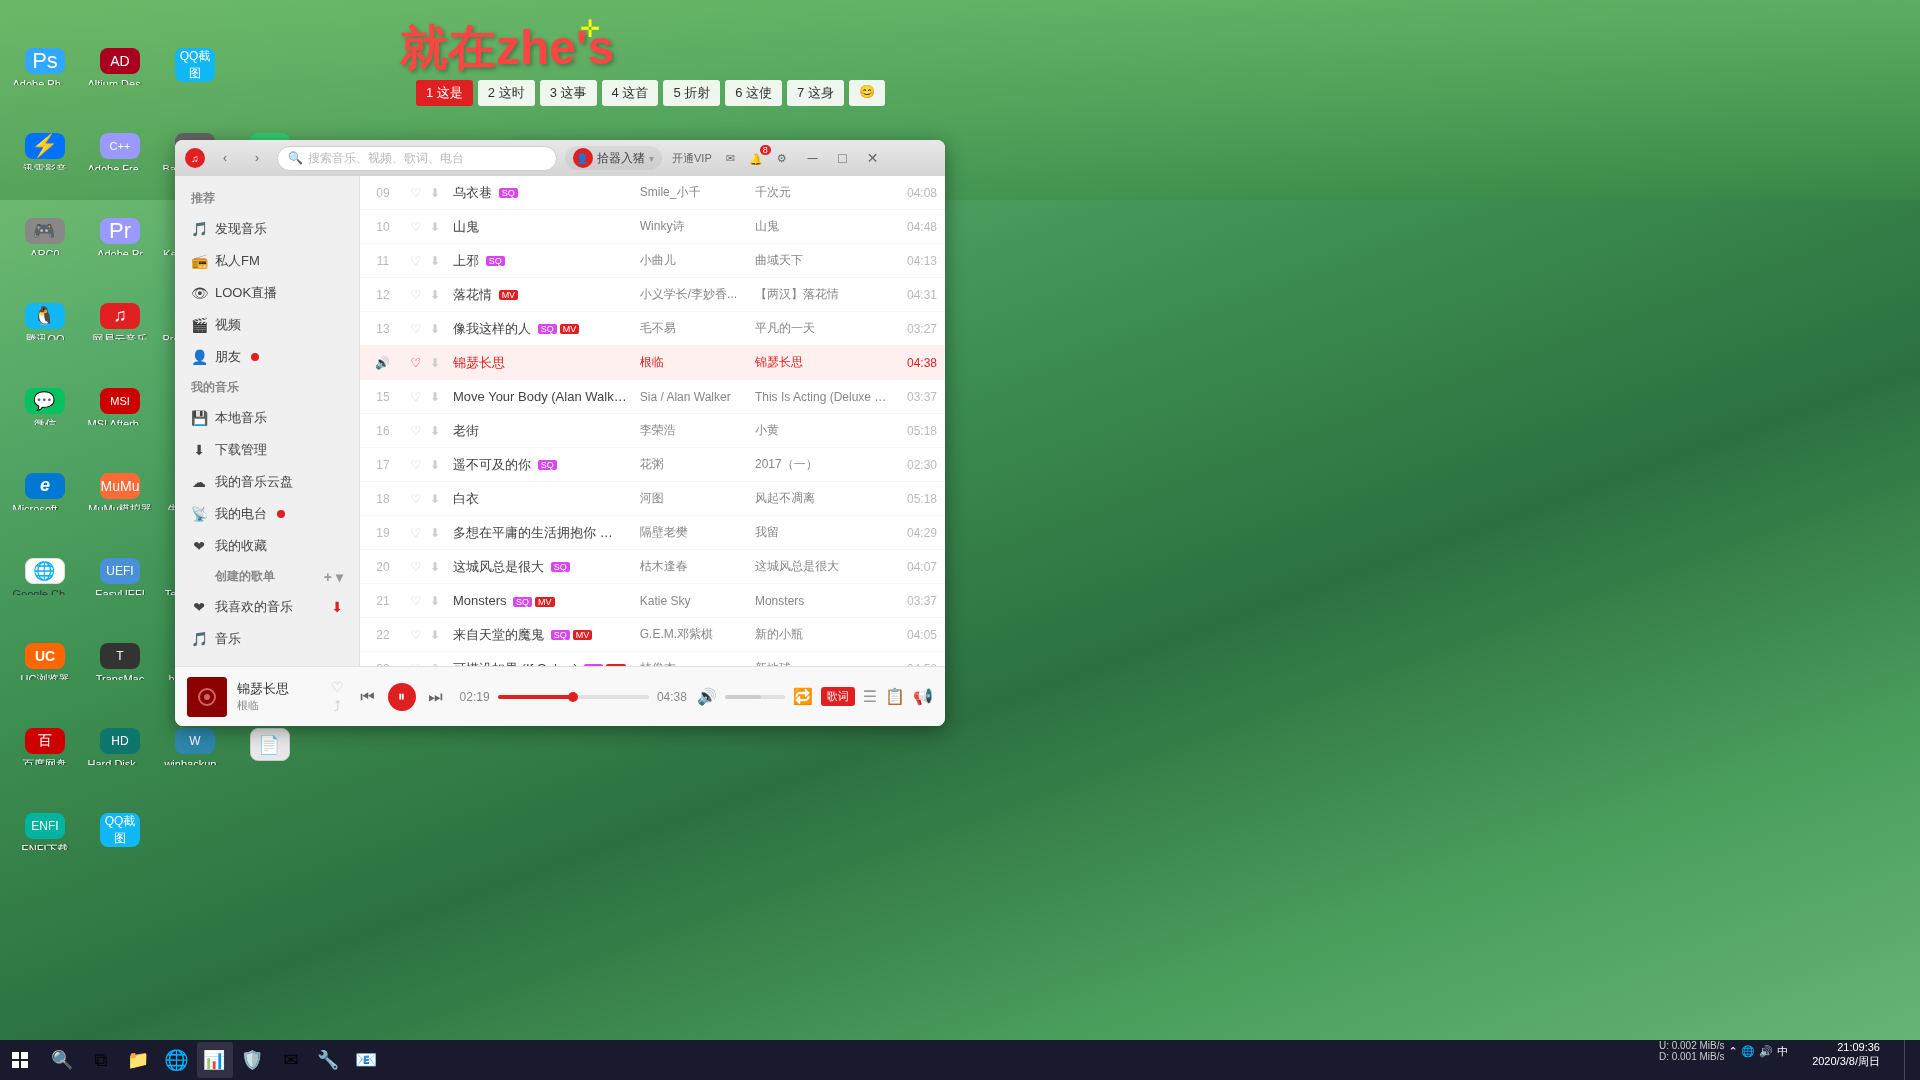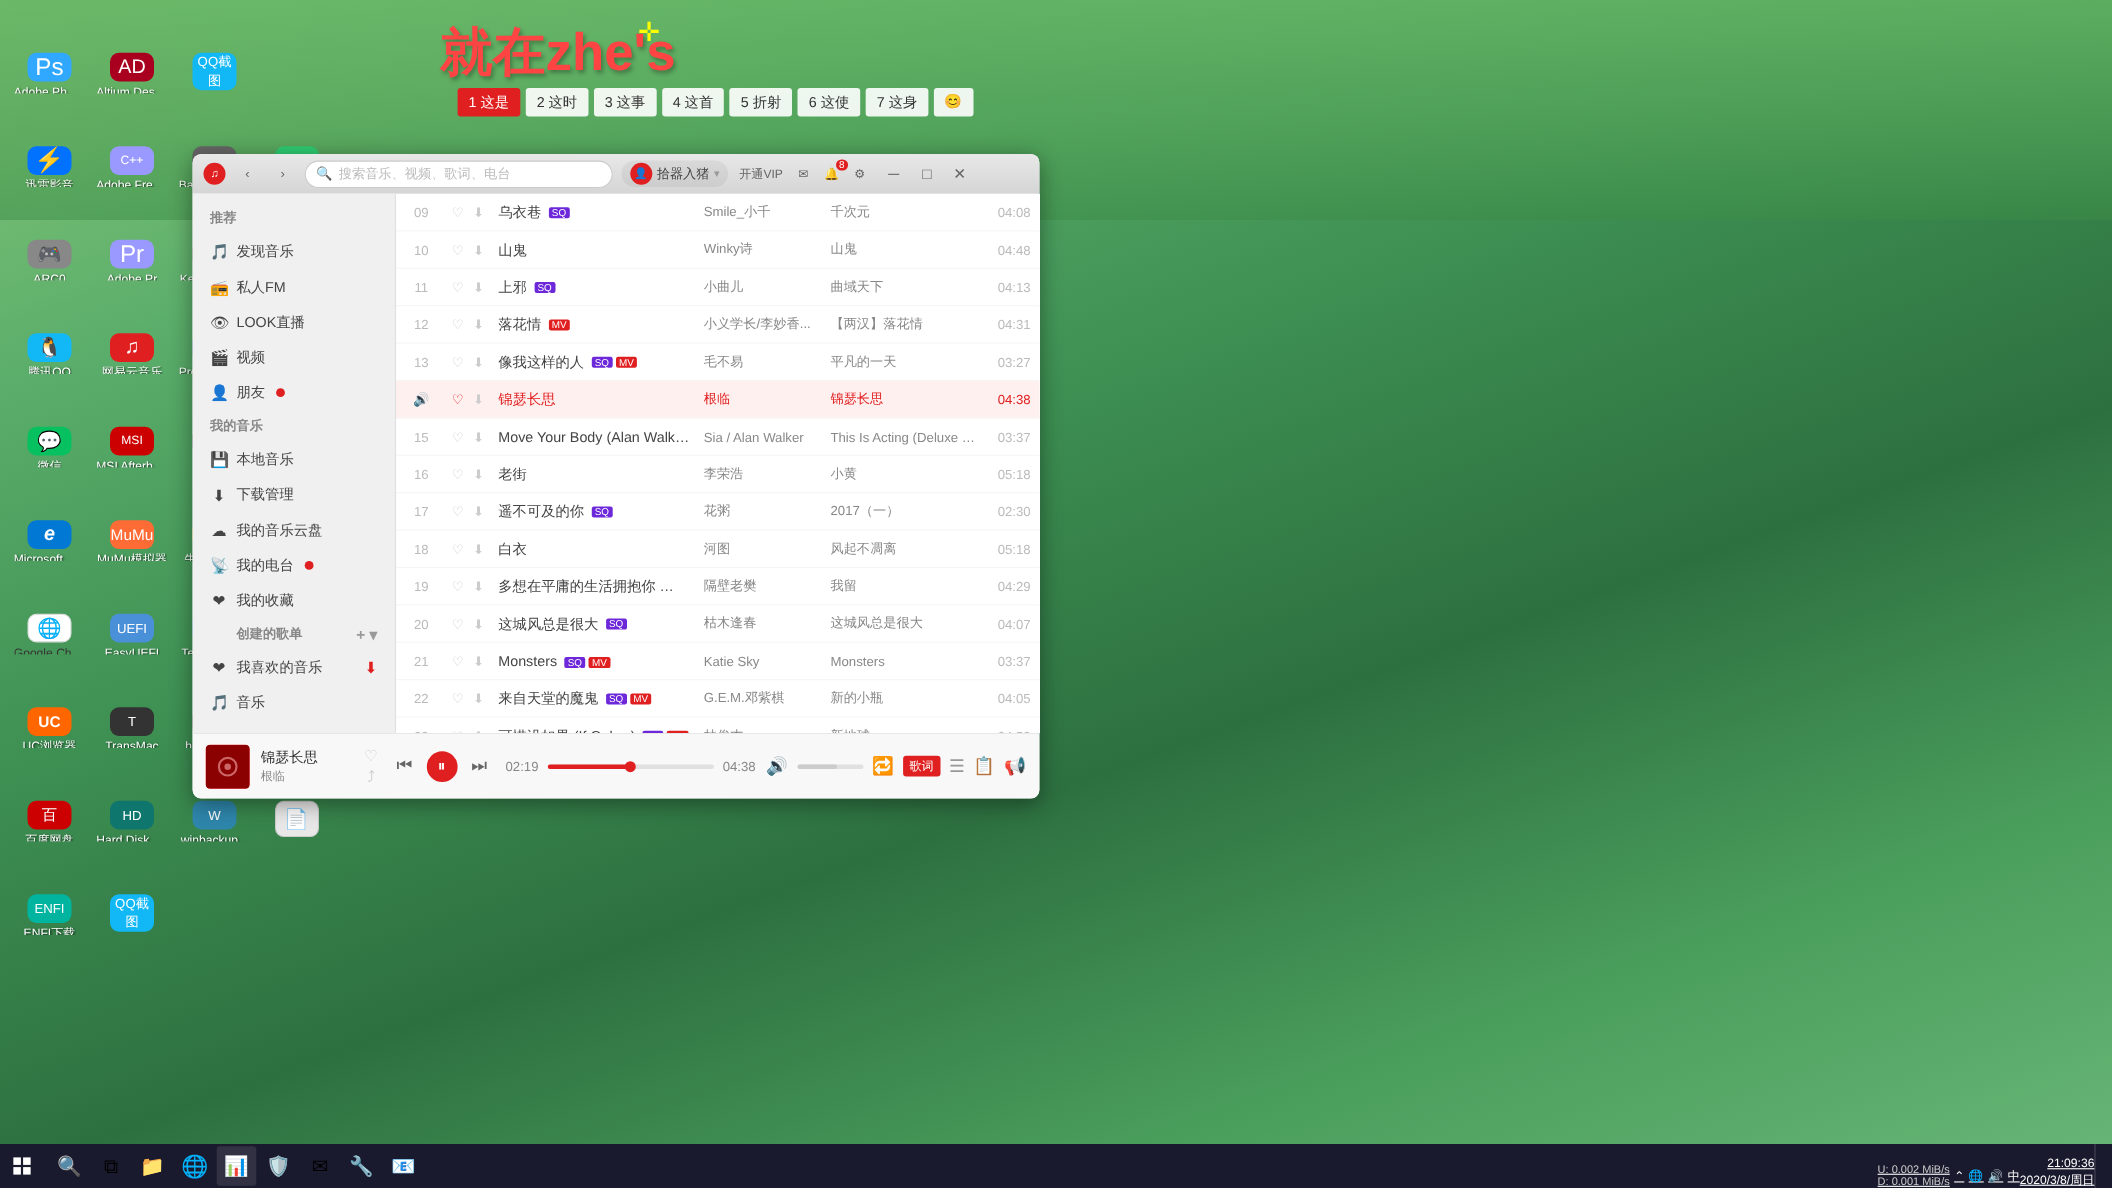--- a/index.html
+++ b/index.html
@@ -65,26 +65,25 @@
       align-items: center;
       justify-content: center;
       cursor: pointer;
       border-radius: 3px;
       font-size: 18px;
     }
 
     .taskbar-right {
       margin-left: auto;
       display: flex;
-      align-items: flex-end;
+      align-items: flex-start;
       padding-right: 10px;
-      gap: 0;
+      gap: 24px;
       color: white;
       font-size: 11px;
-      text-decoration: underline;
     }
 
     .system-tray {
       display: flex;
       align-items: center;
       gap: 4px;
     }
 
     .clock {
       text-align: right;
@@ -352,21 +351,21 @@
       background: #ff6b35;
       color: white;
       font-size: 9px;
       padding: 0 3px;
       border-radius: 2px;
       margin-left: 3px;
       vertical-align: middle;
     }
 
     .track-badge.sq {
-      background: #6d28d9;
+      background: #d946ef;
     }
 
     .track-badge.mv {
       background: #e02020;
     }
 
     .track-artist {
       flex: 1.2;
       overflow: hidden;
       text-overflow: ellipsis;
@@ -624,21 +623,21 @@
   <div class="top-nav-item">😊</div>
 </div>
 
 <div class="desktop-icons">
 
   <div class="desktop-icon">
     <div class="icon-img icon-ps">Ps</div>
     <span class="icon-label">Adobe Photoshop...</span>
   </div>
   <div class="desktop-icon">
-    <div class="icon-img icon-altium" style="color:white;font-size:18px;">AD</div>
+    <div class="icon-img icon-altium" style="color:white;font-size:14px;">AD</div>
     <span class="icon-label">Altium Designer</span>
   </div>
   <div class="desktop-icon">
     <div class="icon-img icon-qq" style="color:white;font-size:12px;">QQ截图</div>
     <span class="icon-label">QQ截图 20200307...</span>
   </div>
   <div class="desktop-icon">
   </div>
 
   <div class="desktop-icon">

